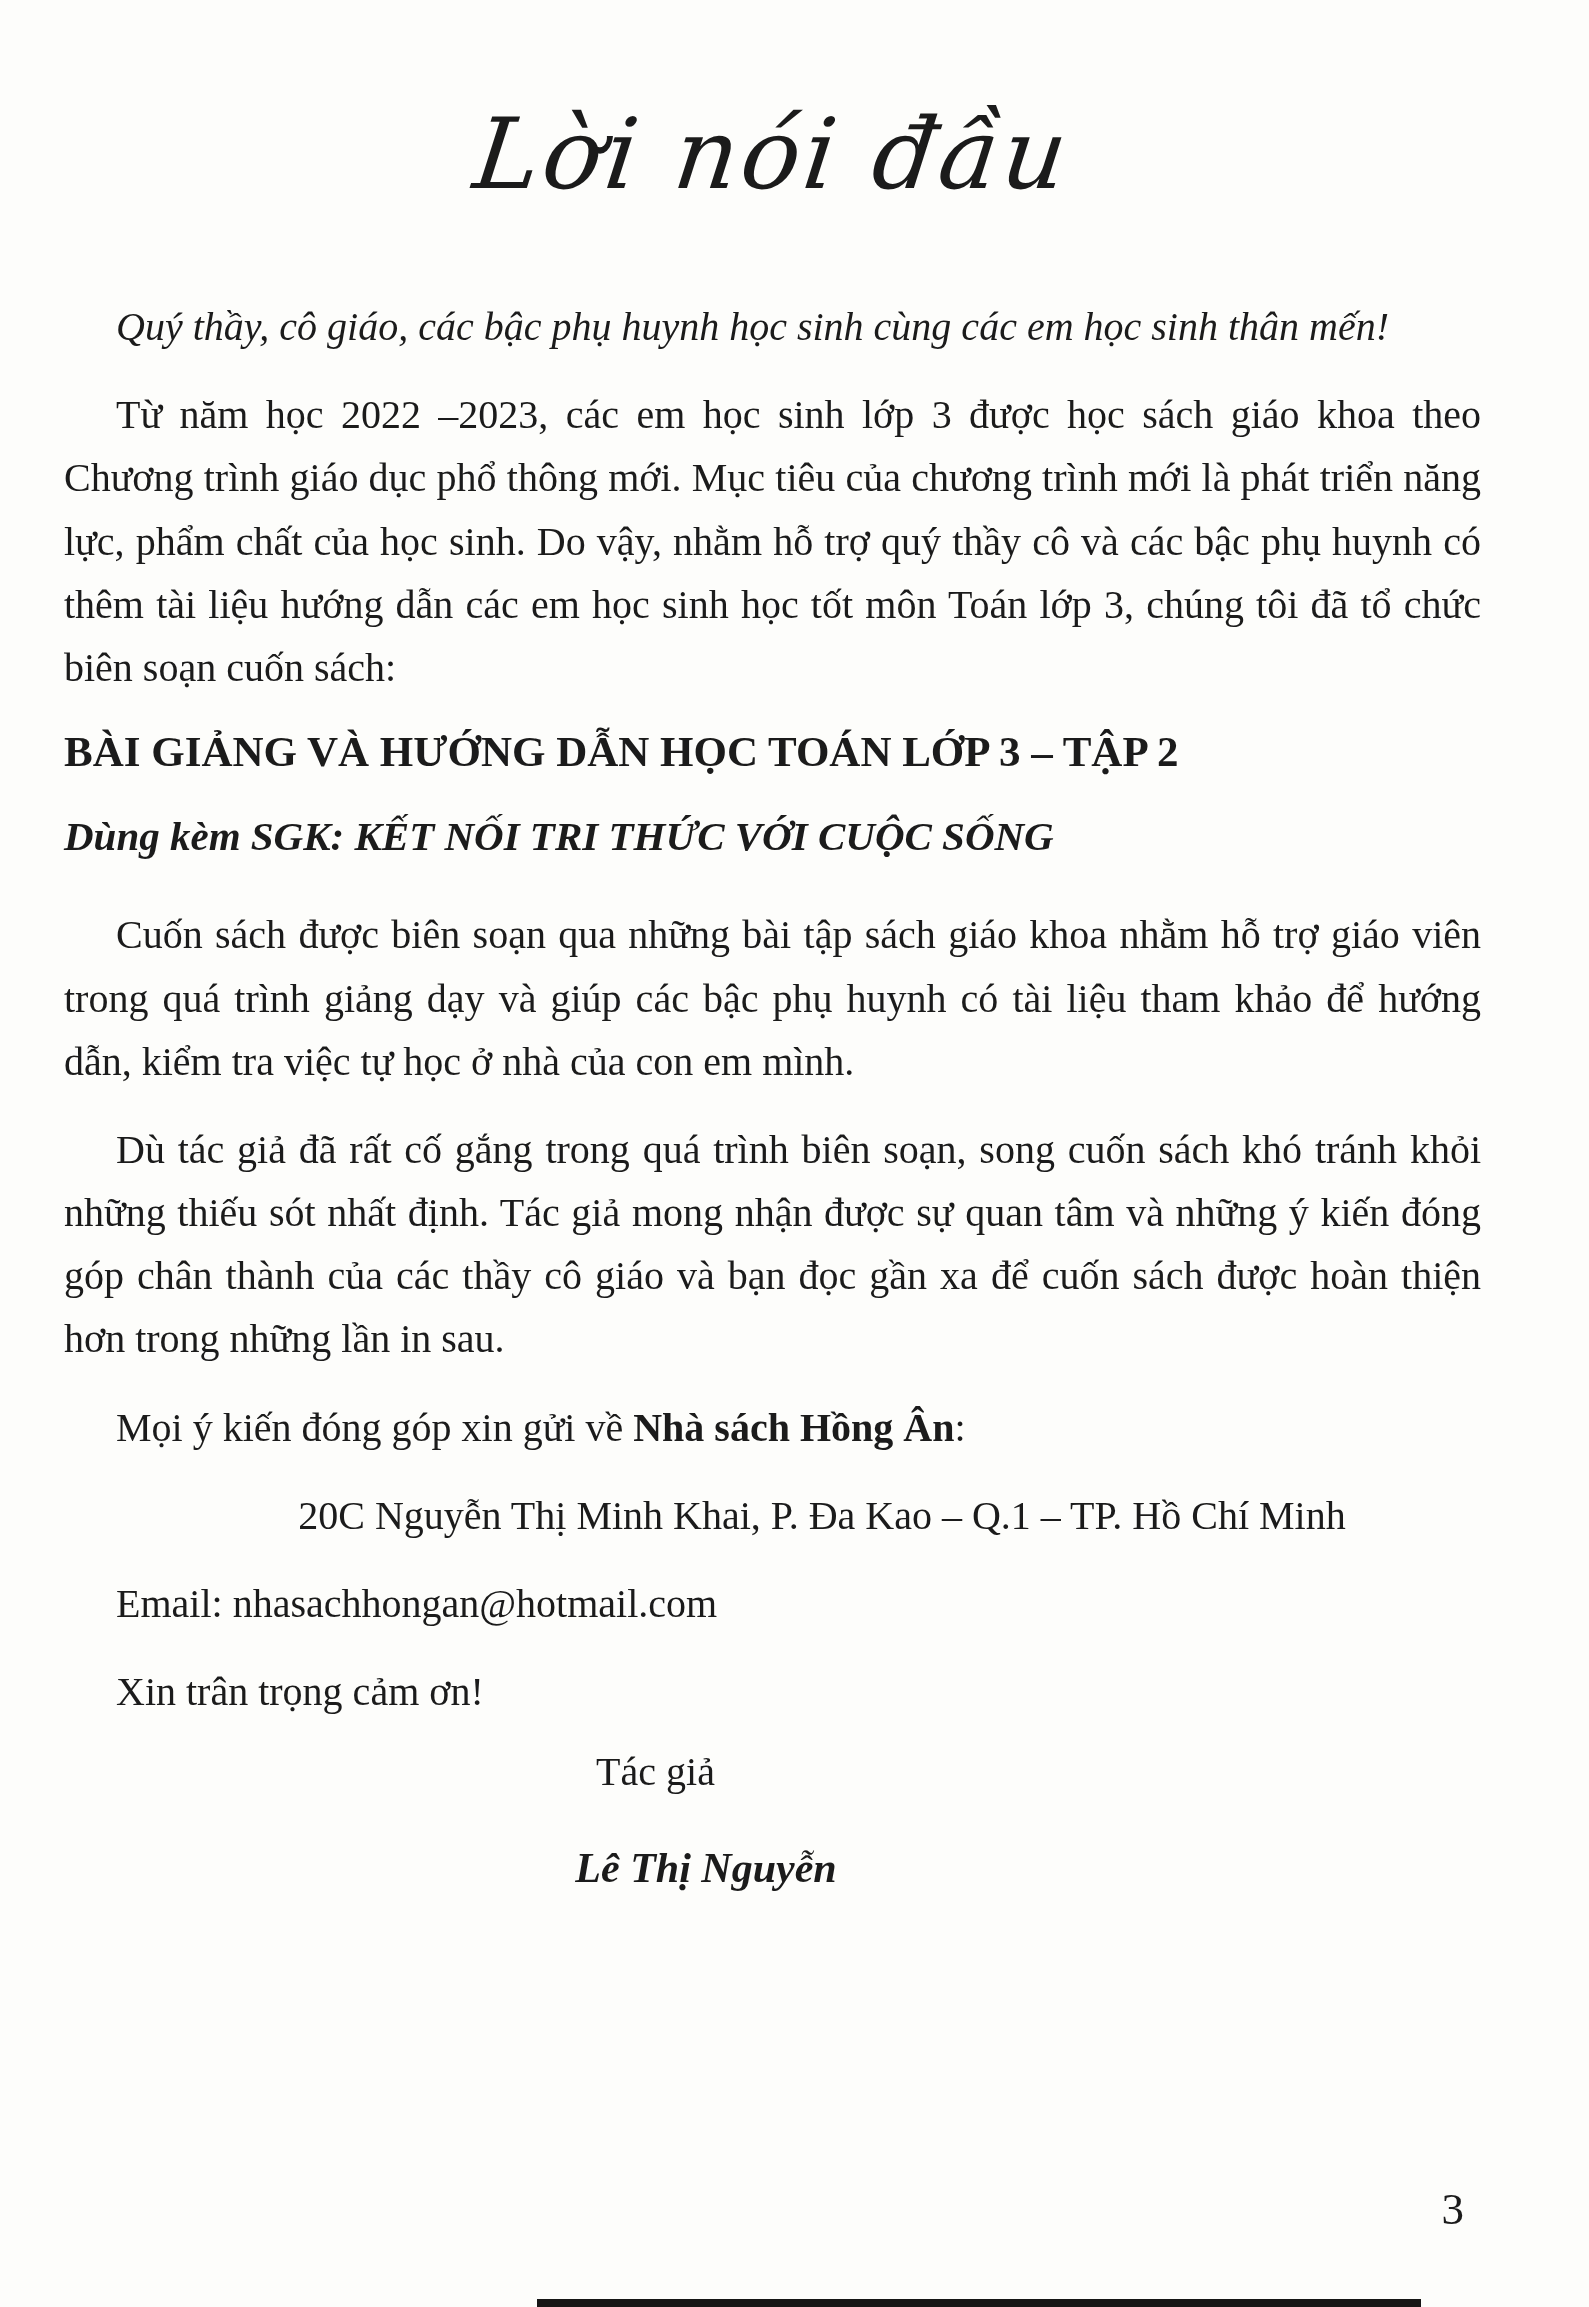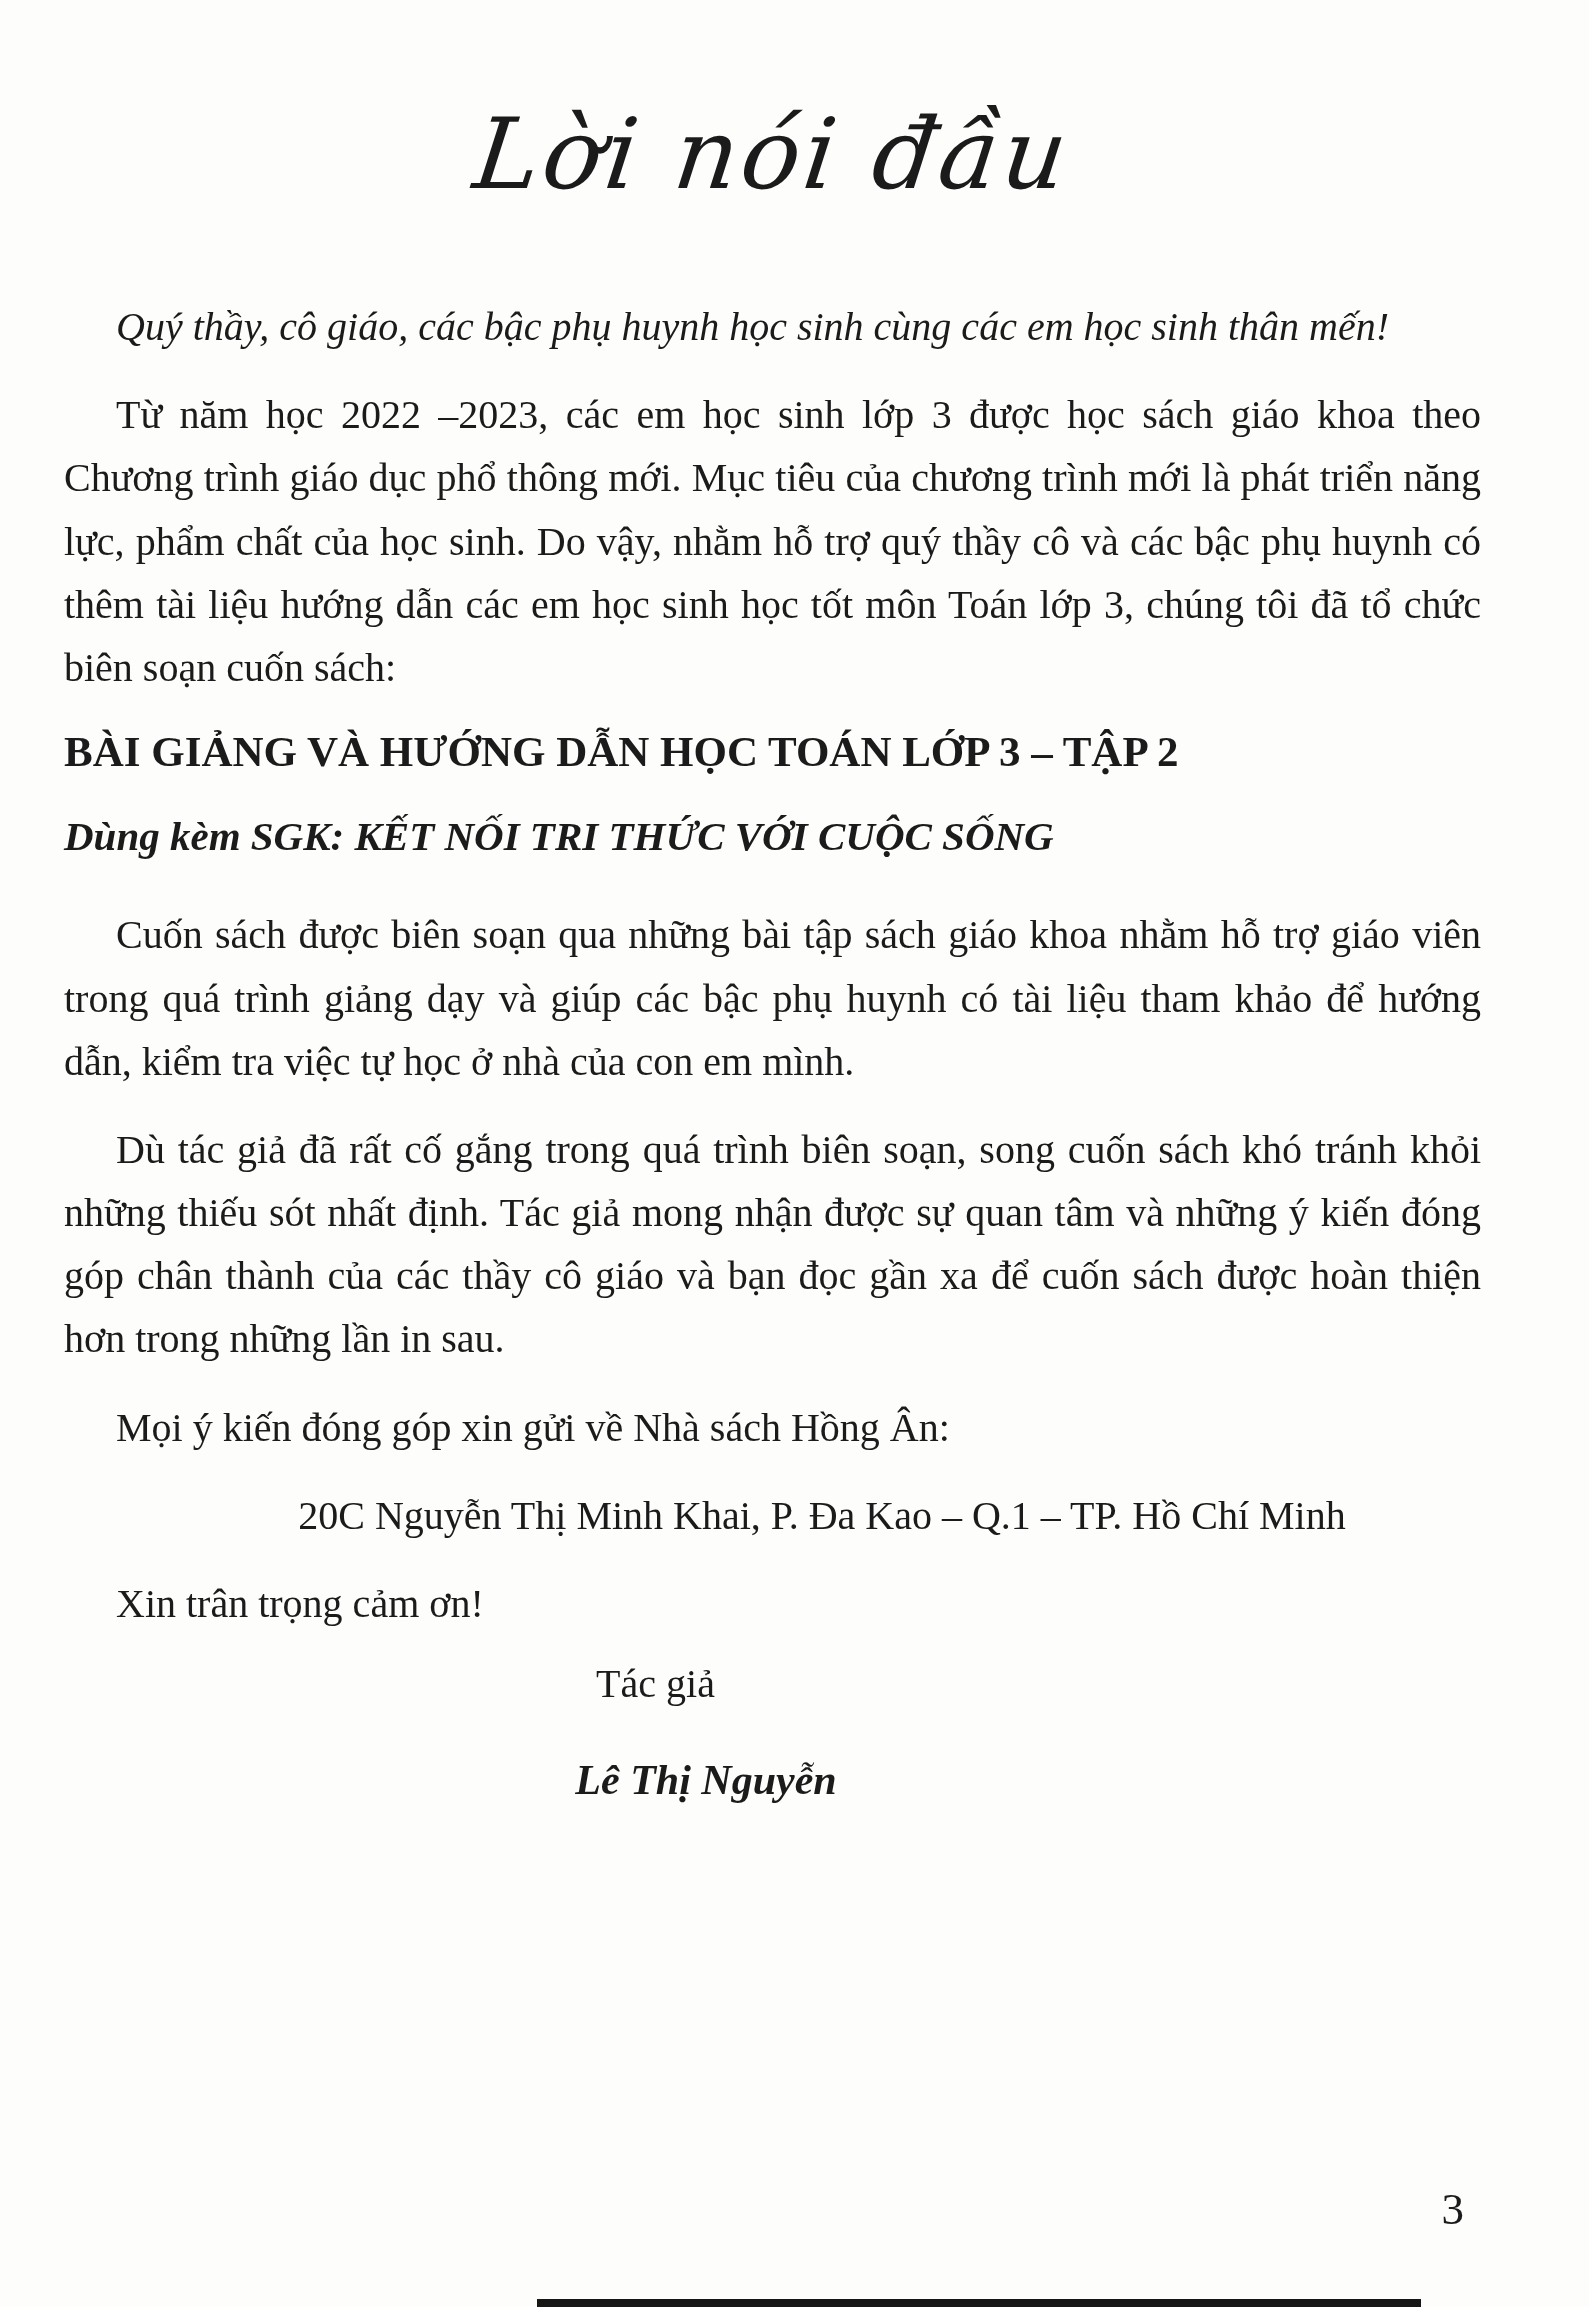--- a/index.html
+++ b/index.html
@@ -40,21 +40,21 @@
     font-weight: bold;
     font-size: 43px;
     line-height: 1.3;
     margin: 17px 0 30px 0;
   }
   .center-line.sub {
     font-style: italic;
     font-size: 41px;
     margin: 0 0 40px 0;
   }
-  .para .bold-inline { font-weight: normal; margin-top: 43px; }
+  .para .bold-inline { font-weight: bold; margin-top: 43px; }
   .para.address {
     text-indent: 99px;
     text-align: center;
   }
   .para.plain-left { text-align: left; }
   .signature {
     text-align: center;
     padding-right: 133px;
   }
   .sig-role {
@@ -99,20 +99,21 @@
     <p class="center-line sub">Dùng kèm SGK: KẾT NỐI TRI THỨC VỚI CUỘC SỐNG</p>
 
     <p class="para">Cuốn sách được biên soạn qua những bài tập sách giáo khoa nhằm hỗ trợ giáo viên trong quá trình giảng dạy và giúp các bậc phụ huynh có tài liệu tham khảo để hướng dẫn, kiểm tra việc tự học ở nhà của con em mình.</p>
 
     <p class="para">Dù tác giả đã rất cố gắng trong quá trình biên soạn, song cuốn sách khó tránh khỏi những thiếu sót nhất định. Tác giả mong nhận được sự quan tâm và những ý kiến đóng góp chân thành của các thầy cô giáo và bạn đọc gần xa để cuốn sách được hoàn thiện hơn trong những lần in sau.</p>
 
     <p class="para"><span>Mọi ý kiến đóng góp xin gửi về </span><span class="bold-inline">Nhà sách Hồng Ân</span><span>:</span></p>
 
     <p class="para address">20C Nguyễn Thị Minh Khai, P. Đa Kao – Q.1 – TP. Hồ Chí Minh</p>
 
+    <p class="para plain-left">Email: nhasachhongan@hotmail.com</p>
 
     <p class="para plain-left">Xin trân trọng cảm ơn!</p>
 
     <div class="signature">
       <p class="sig-role">Tác giả</p>
       <p class="sig-name">Lê Thị Nguyễn</p>
     </div>
 
   </div>
 

